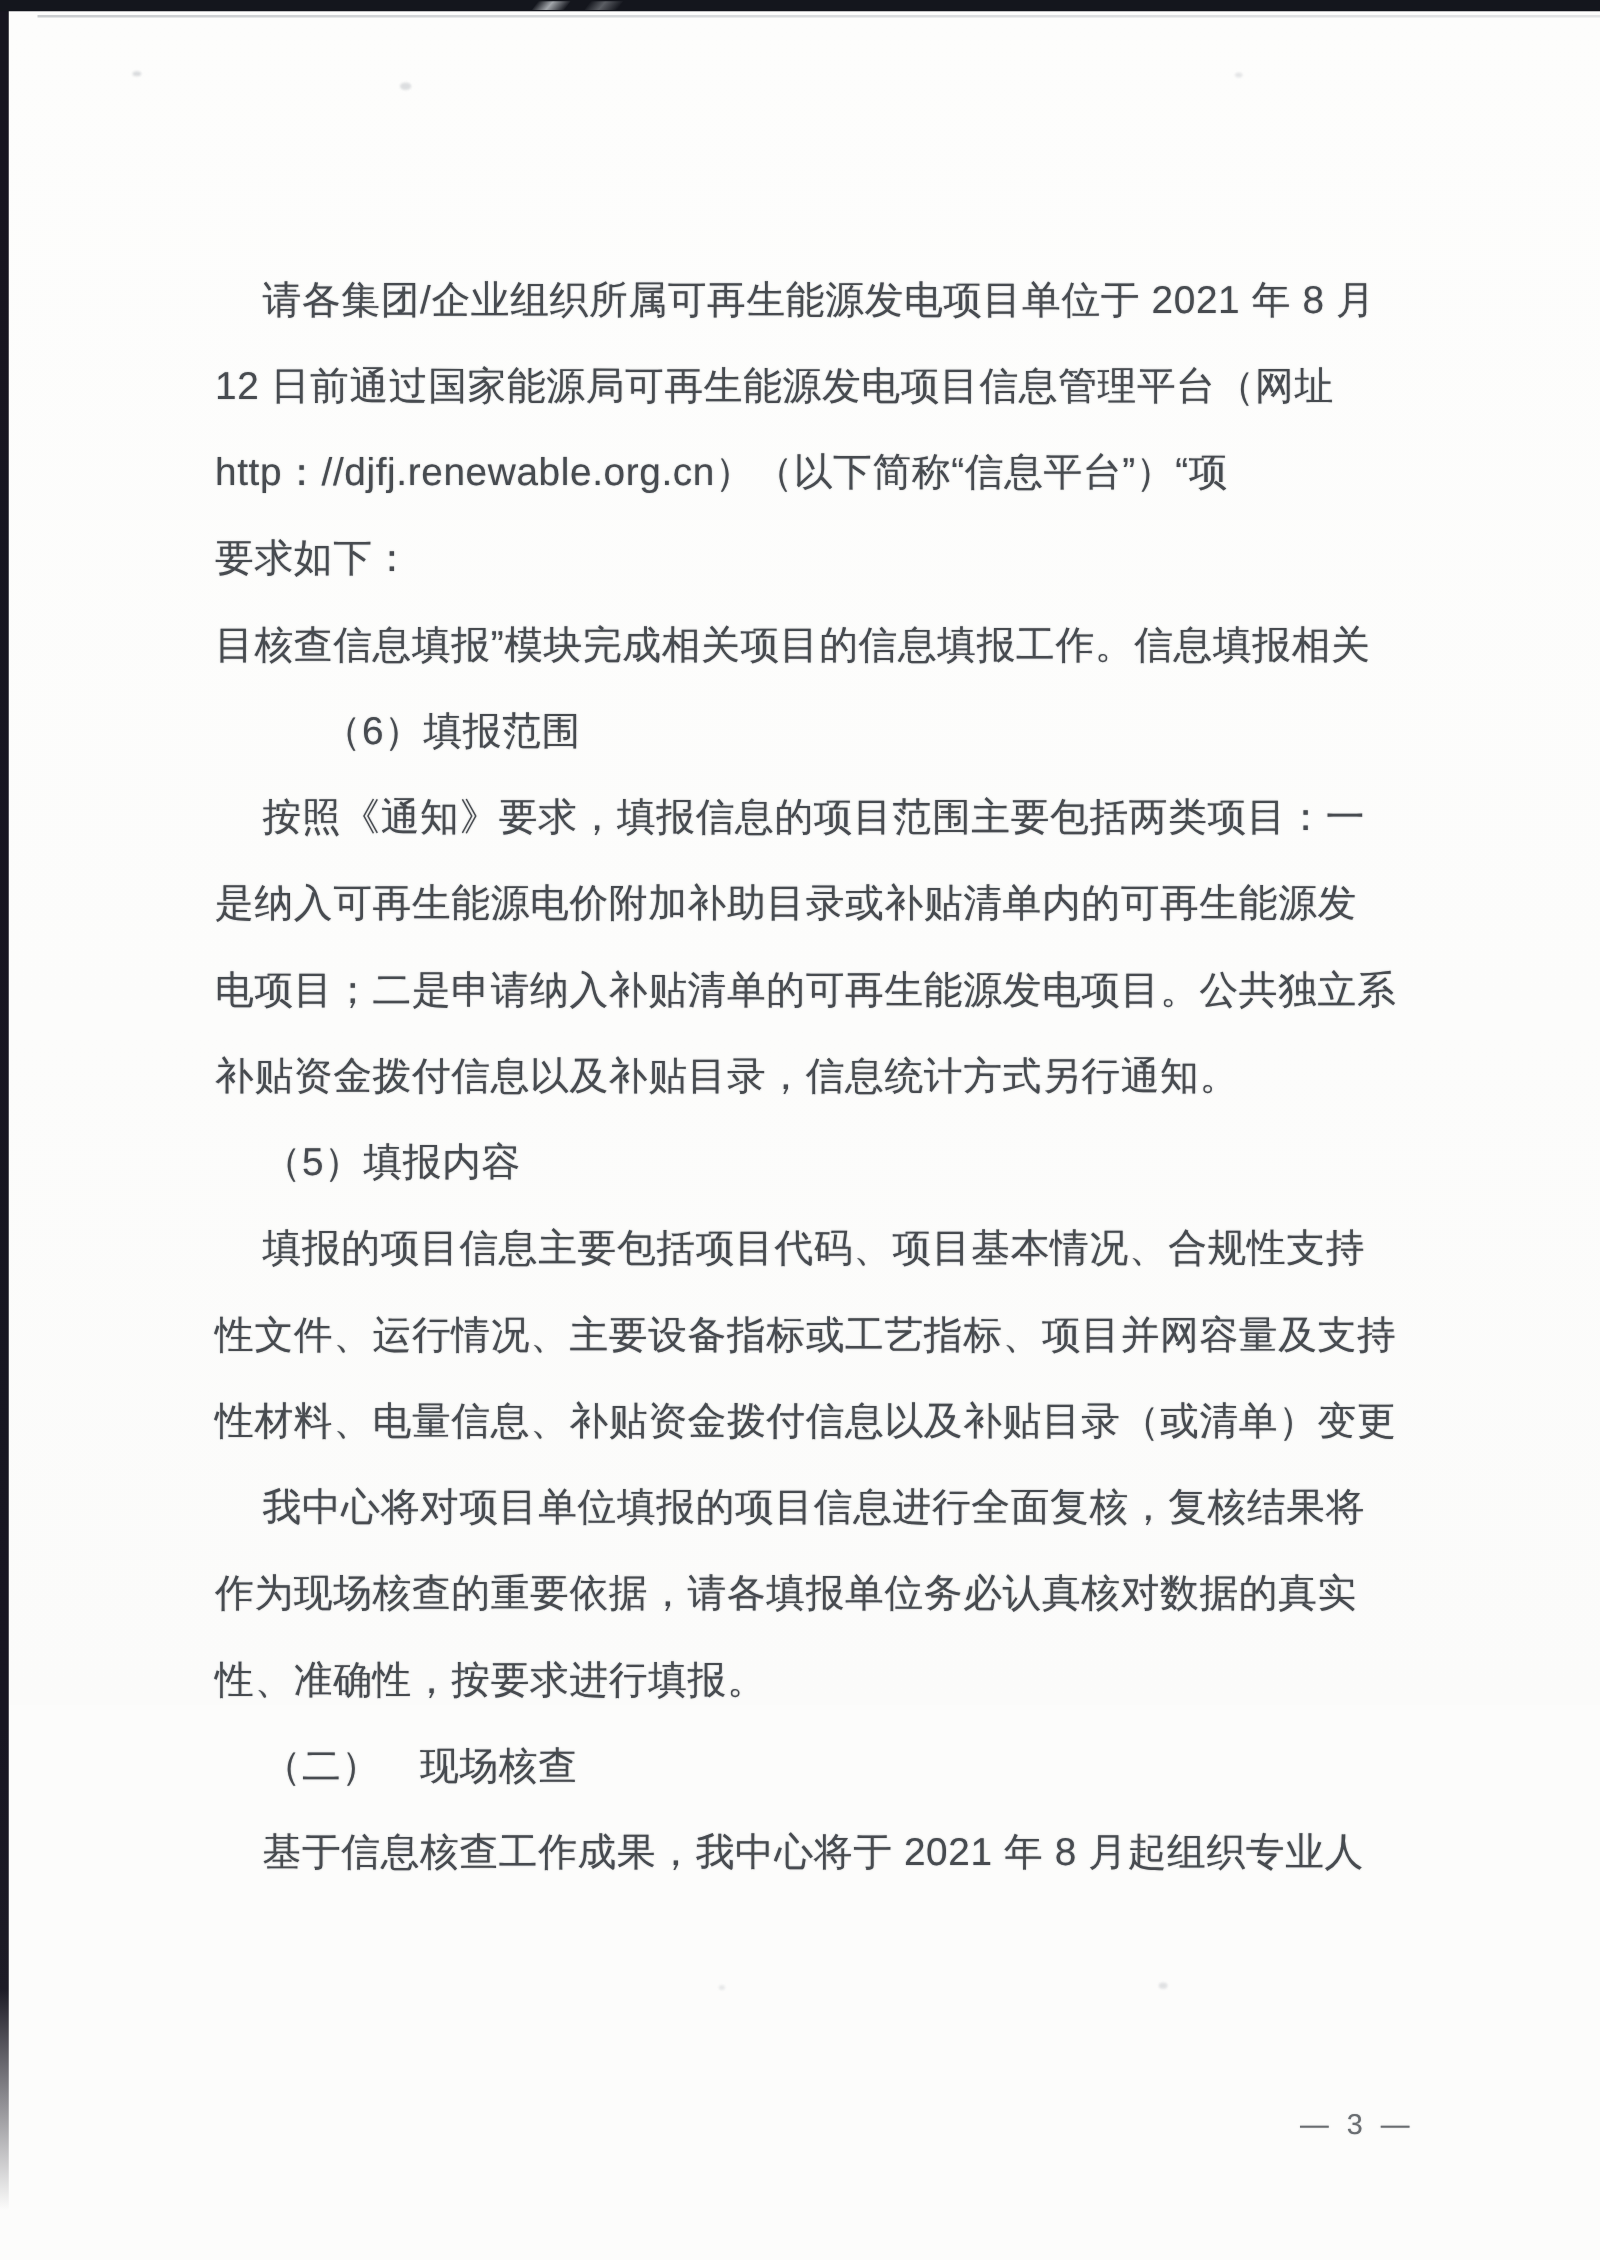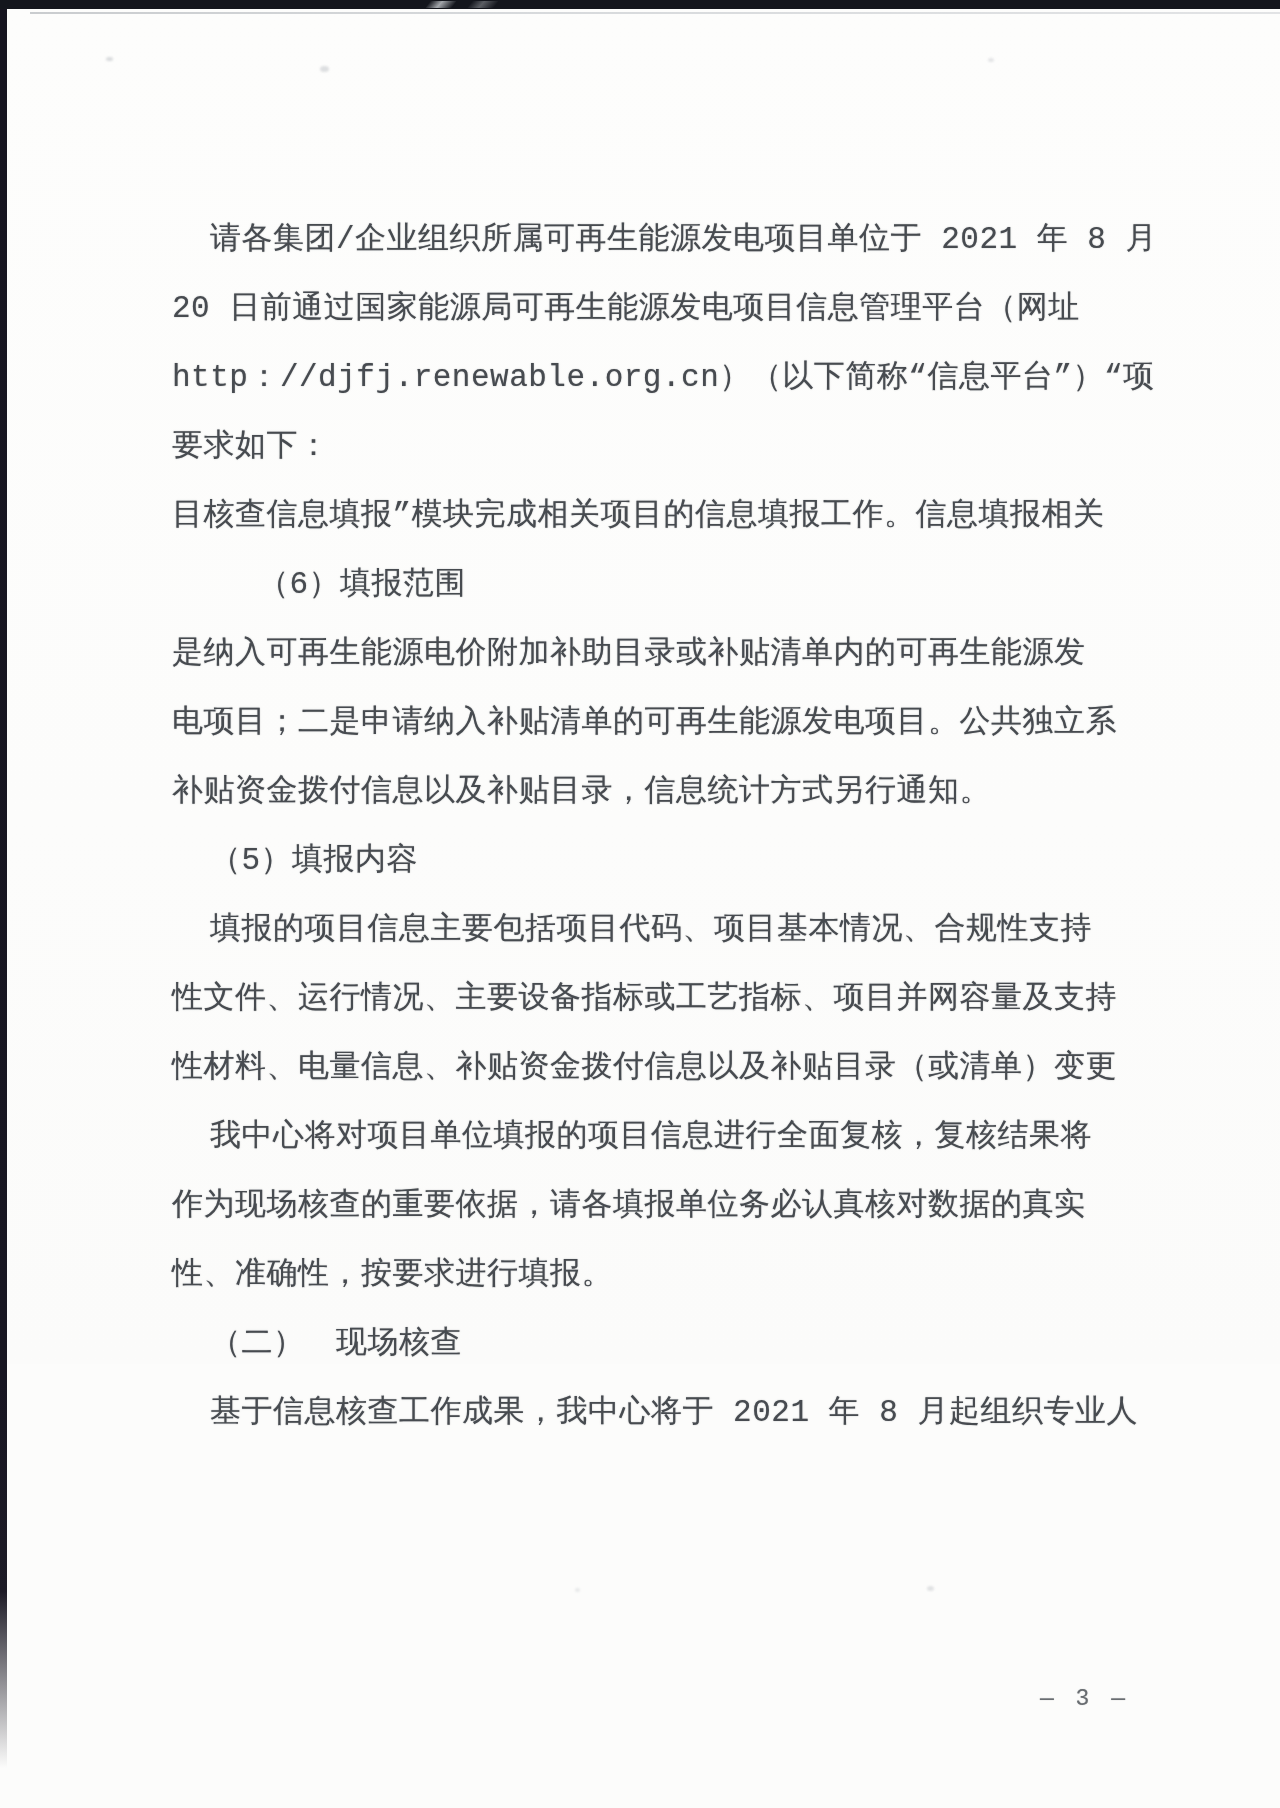--- a/index.html
+++ b/index.html
@@ -8,21 +8,21 @@
     width: 1280px;
     height: 1808px;
     overflow: hidden;
     background: #fcfcfb;
   }
   .page {
     position: relative;
     width: 1280px;
     height: 1364px;
     background: linear-gradient(180deg, #fdfdfc 0%, #fcfcfb 60%, #fbfbfa 100%);
-    font-family: Liberation Mono, monospace;
+    font-family: Liberation Sans, sans-serif;
   }
 
   
   .edge-top {
     position: absolute;
     top: 0; left: 0; right: 0;
     height: 9px;
     background: #14161d;
     z-index: 5;
   }
@@ -112,25 +112,26 @@
   <div class="edge-left"></div>
   <div class="scan-line"></div>
   <div class="speck s1"></div>
   <div class="speck s2"></div>
   <div class="speck s3"></div>
   <div class="speck s4"></div>
   <div class="speck s5"></div>
 
   <div class="doc-text">
     <p class="ind">请各集团/企业组织所属可再生能源发电项目单位于 2021 年 8 月</p>
-    <p>20 日前通过国家能源局可再生能源发电项目信息管理平台（网址</p>
+    <p>12 日前通过国家能源局可再生能源发电项目信息管理平台（网址</p>
     <p>http：//djfj.renewable.org.cn）（以下简称“信息平台”）“项</p>
     <p>要求如下：</p>
     <p>目核查信息填报”模块完成相关项目的信息填报工作。信息填报相关</p>
     <p class="ind-lg">（6）填报范围</p>
+    <p class="ind">按照《通知》要求，填报信息的项目范围主要包括两类项目：一</p>
     <p>是纳入可再生能源电价附加补助目录或补贴清单内的可再生能源发</p>
     <p>电项目；二是申请纳入补贴清单的可再生能源发电项目。公共独立系</p>
     <p>补贴资金拨付信息以及补贴目录，信息统计方式另行通知。</p>
     <p class="ind">（5）填报内容</p>
     <p class="ind">填报的项目信息主要包括项目代码、项目基本情况、合规性支持</p>
     <p>性文件、运行情况、主要设备指标或工艺指标、项目并网容量及支持</p>
     <p>性材料、电量信息、补贴资金拨付信息以及补贴目录（或清单）变更</p>
     <p class="ind">我中心将对项目单位填报的项目信息进行全面复核，复核结果将</p>
     <p>作为现场核查的重要依据，请各填报单位务必认真核对数据的真实</p>
     <p>性、准确性，按要求进行填报。</p>

